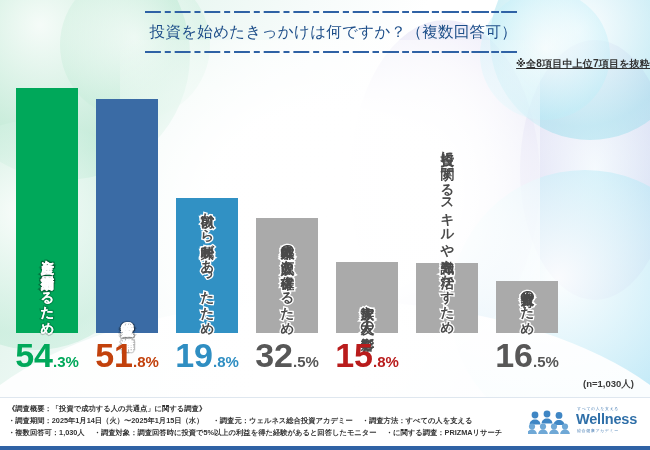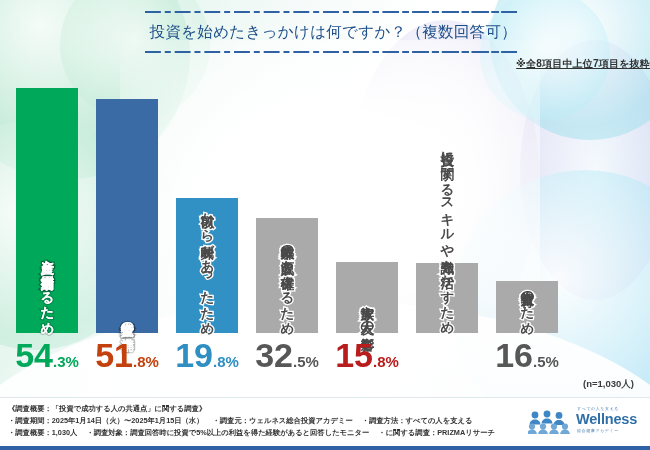--- a/index.html
+++ b/index.html
@@ -179,21 +179,21 @@
 
 <div id="footer">
   <div id="foot-text">
     <div class="foot-line">《調査概要：「投資で成功する人の共通点」に関する調査》</div>
     <div class="foot-line">
       <span class="seg">・調査期間：2025年1月14日（火）〜2025年1月15日（水）</span>
       <span class="seg">・調査元：ウェルネス総合投資アカデミー</span>
       <span class="seg">・調査方法：すべての人を支える</span>
     </div>
     <div class="foot-line">
-      <span class="seg">・調査概要：1,030人</span>
+      <span class="seg">・複数回答可：1,030人</span>
       <span class="seg">・調査対象：調査回答時に投資で5%以上の利益を得た経験があると回答したモニター</span>
       <span class="seg">・に関する調査：PRIZMAリサーチ</span>
     </div>
   </div>
 
   <div id="logo">
     <svg class="people" width="46" height="24" viewBox="0 0 46 24">
       <g fill="#3f86c4">
         <circle cx="7" cy="5" r="3.4"></circle>
           <path d="M1.6 14.6c0-3 2.4-5 5.4-5s5.4 2 5.4 5z"></path>

